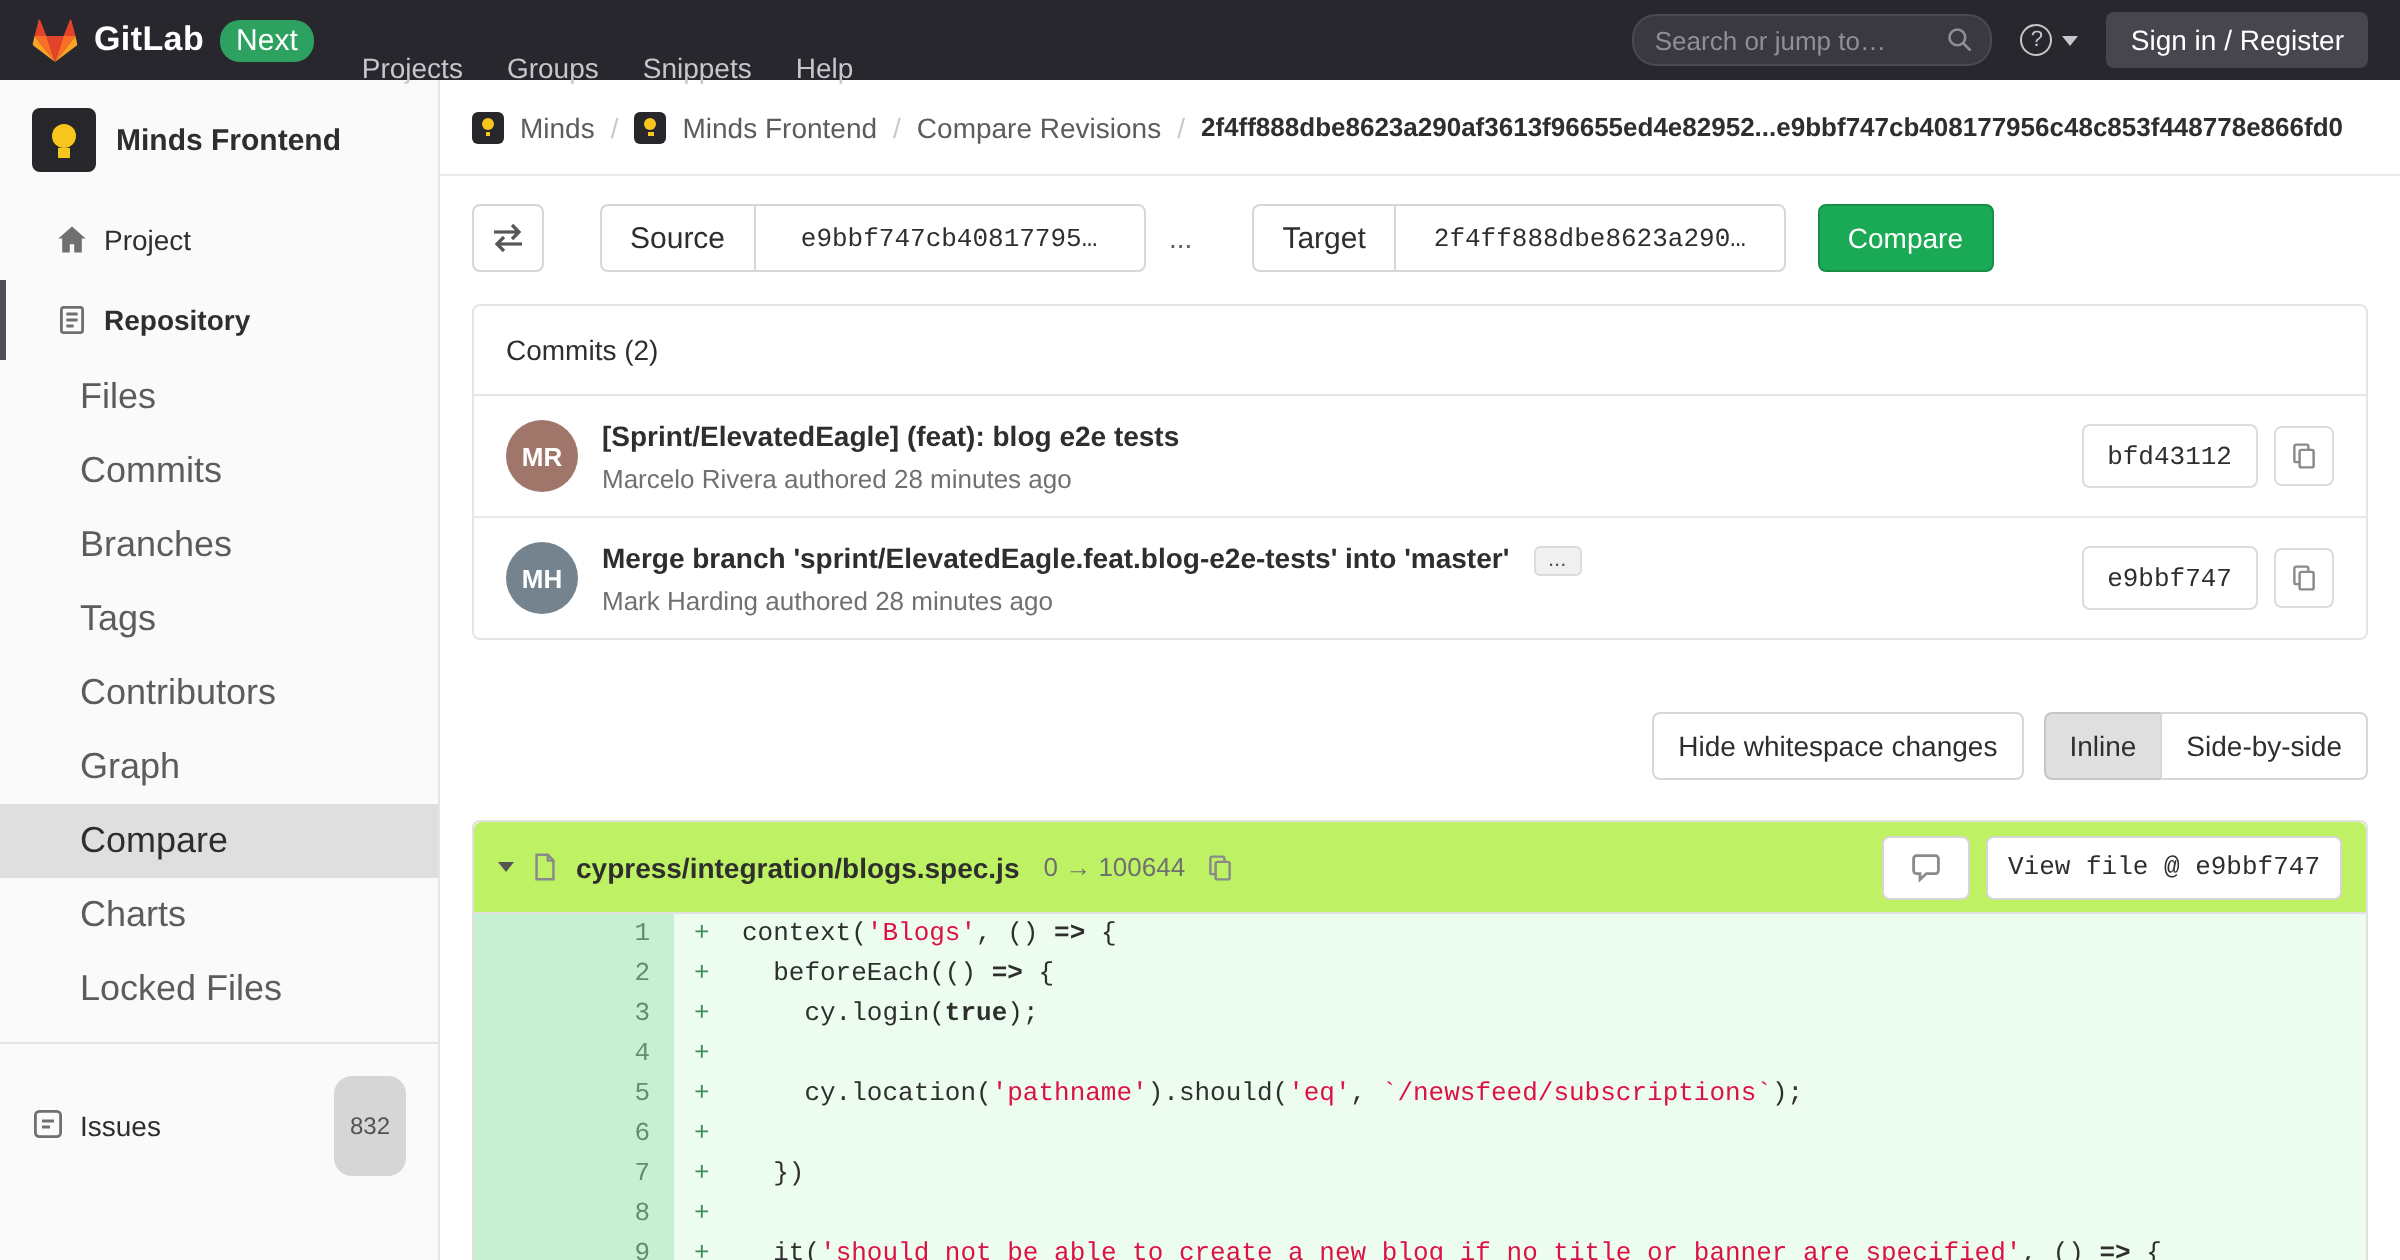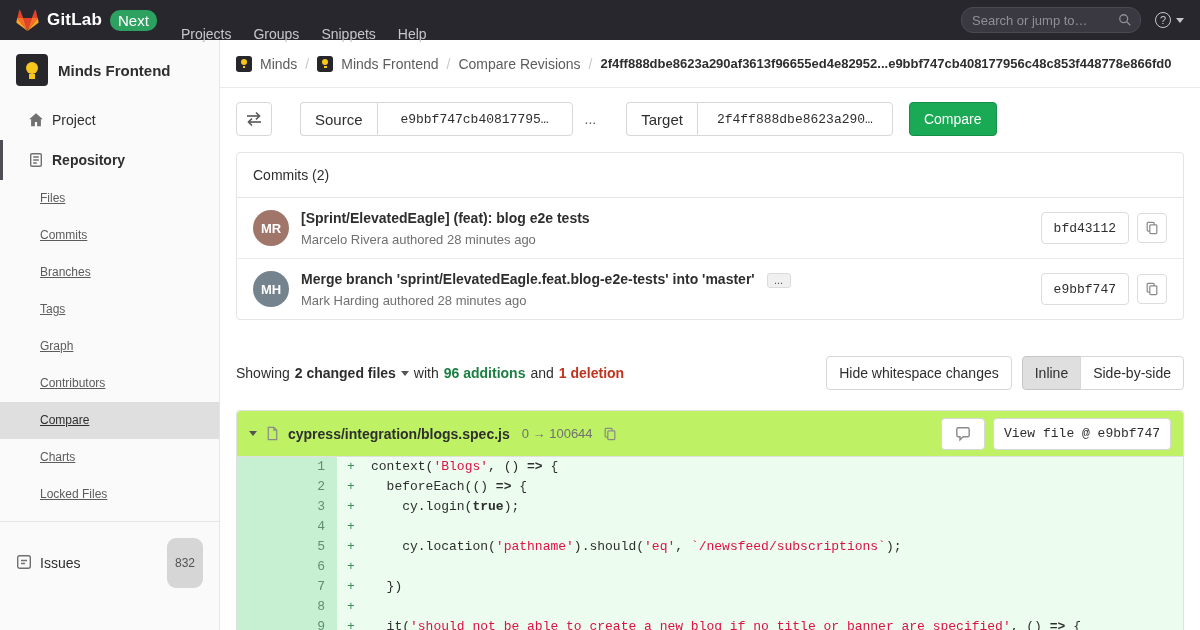--- a/index.html
+++ b/index.html
@@ -32,21 +32,21 @@
   .sb-context { display:flex; align-items:center; gap:10px; padding:14px 16px 10px; }
   .bulb { background:#26262b; position:relative; flex-shrink:0; }
   .bulb::before { content:""; position:absolute; border-radius:50%; background:#f8c51c; width:38%; height:38%; left:31%; top:24%; }
   .bulb::after { content:""; position:absolute; background:#f8c51c; width:17%; height:13%; left:41%; top:64%; }
   .sb-avatar { width:32px; height:32px; border-radius:4px; }
   .sb-title { font-size:15px; font-weight:700; color:#2e2e2e; }
   .sb-nav { margin-top:4px; }
   .sb-item { display:flex; align-items:center; gap:8px; padding:12px 28px; font-size:14px; color:#2e2e2e; cursor:pointer; line-height:16px; }
   .sb-item .sb-icon { width:16px; height:16px; color:#707070; flex-shrink:0; display:flex; }
   .sb-item.active-section { box-shadow:inset 3px 0 #4e4e57; font-weight:700; }
-  .sb-sub-item { padding:10px 16px 10px 40px; font-size:12px; line-height:17px; color:#5c5c5c; cursor:pointer;text-decoration:underline; }
+  .sb-sub-item { padding:10px 16px 10px 40px; font-size:18px; line-height:17px; color:#5c5c5c; cursor:pointer; }
   .sb-sub-item.active { background:#dfdfdf; color:#2e2e2e; }
   .sb-sep { border-top:1px solid #e5e5e5; margin:8px 0 0; }
   .sb-issues { display:flex; align-items:center; gap:8px; padding:12px 16px; font-size:14px; color:#2e2e2e; cursor:pointer; margin-top:4px; }
   .sb-badge { margin-left:auto; background:#d6d6d6; color:#525252; border-radius:9px; padding:18px 8px; font-size:12px; line-height:1.2; }
   .sb-collapse { position:absolute; bottom:0; left:0; width:100%; border-top:1px solid #e5e5e5; display:flex; align-items:center; gap:10px; padding:13px 16px; font-size:14px; color:#5c5c5c; background:#fafafa; cursor:pointer; }
 
   
   .main { position:absolute; left:220px; top:40px; width:980px; height:590px; overflow:hidden; background:#fff; }
   .breadcrumbs { height:48px; border-bottom:1px solid #eaeaea; display:flex; align-items:center; padding:0 16px; gap:8px; font-size:14px; color:#5c5c5c; white-space:nowrap; }
   .mini-avatar { width:16px; height:16px; border-radius:3px; flex-shrink:0; }
@@ -142,20 +142,21 @@
         <svg width="14" height="14" viewBox="0 0 16 16" fill="none" stroke="#8f8f98" stroke-width="1.5">
           <circle cx="6.5" cy="6.5" r="4.5"></circle>
             <line x1="10" y1="10" x2="14" y2="14"></line>
         </svg>
       </span>
     </div>
     <div class="help-menu">
       <span class="help-q"></span>
       <span class="tri-down"></span>
     </div>
+    <button class="signin">Sign in / Register</button>
   </div>
 </header>
 
 <aside class="sidebar">
   <div class="sb-context">
     <span class="sb-avatar bulb"></span>
     <span class="sb-title">Minds Frontend</span>
   </div>
   <nav class="sb-nav">
     <div class="sb-item">
@@ -174,22 +175,22 @@
           </svg>
       </span>
       <span>Repository</span>
     </div>
     <div class="sb-sub">
 
     <div class="sb-sub-item">Files</div>
         <div class="sb-sub-item">Commits</div>
         <div class="sb-sub-item">Branches</div>
         <div class="sb-sub-item">Tags</div>
+        <div class="sb-sub-item">Contributors</div>
         <div class="sb-sub-item">Graph</div>
-        <div class="sb-sub-item">Contributors</div>
         <div class="sb-sub-item active">Compare</div>
         <div class="sb-sub-item">Charts</div>
         <div class="sb-sub-item">Locked Files</div>
       </div>
     <div class="sb-sep"></div>
     <div class="sb-issues">
       <span class="sb-icon">
         <svg width="16" height="16" viewBox="0 0 16 16" fill="none" stroke="#707070" stroke-width="1.4">
             <rect x="1.7" y="1.7" width="12.6" height="12.6" rx="2"></rect>
             <path d="M5 6.5h6M5 9.5h4"></path>
@@ -271,31 +272,20 @@
           <svg width="14" height="14" viewBox="0 0 16 16" fill="none" stroke="#8a8a8a" stroke-width="1.4">
               <rect x="5.5" y="4.5" width="8" height="10" rx="1"></rect>
               <path d="M10.5 4.5v-2a1 1 0 0 0-1-1h-6a1 1 0 0 0-1 1v8a1 1 0 0 0 1 1h2"></path>
             </svg>
         </button>
       </div>
     </div>
   </section>
 
   <div class="diff-summary">
-    <div class="ds-left">
-      <span>Showing</span>
-      <span class="ds-dropdown">
-        <span>2 changed files</span>
-        <span class="tri-down"></span>
-      </span>
-      <span>with</span>
-      <span class="ds-additions">96 additions</span>
-      <span>and</span>
-      <span class="ds-deletions">1 deletion</span>
-    </div>
     <div class="ds-right">
       <button class="btn-default">Hide whitespace changes</button>
       <div class="btn-group">
         <button class="btn-default active">Inline</button>
         <button class="btn-default">Side-by-side</button>
       </div>
     </div>
   </div>
 
   <section class="diff-card">

